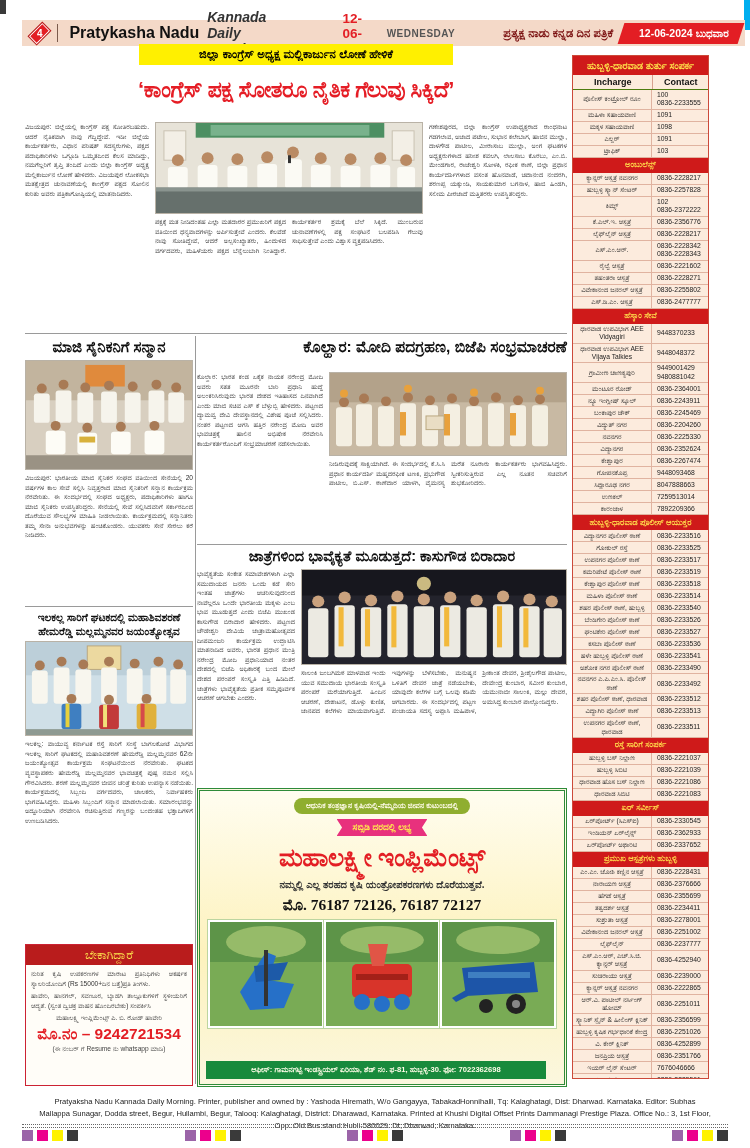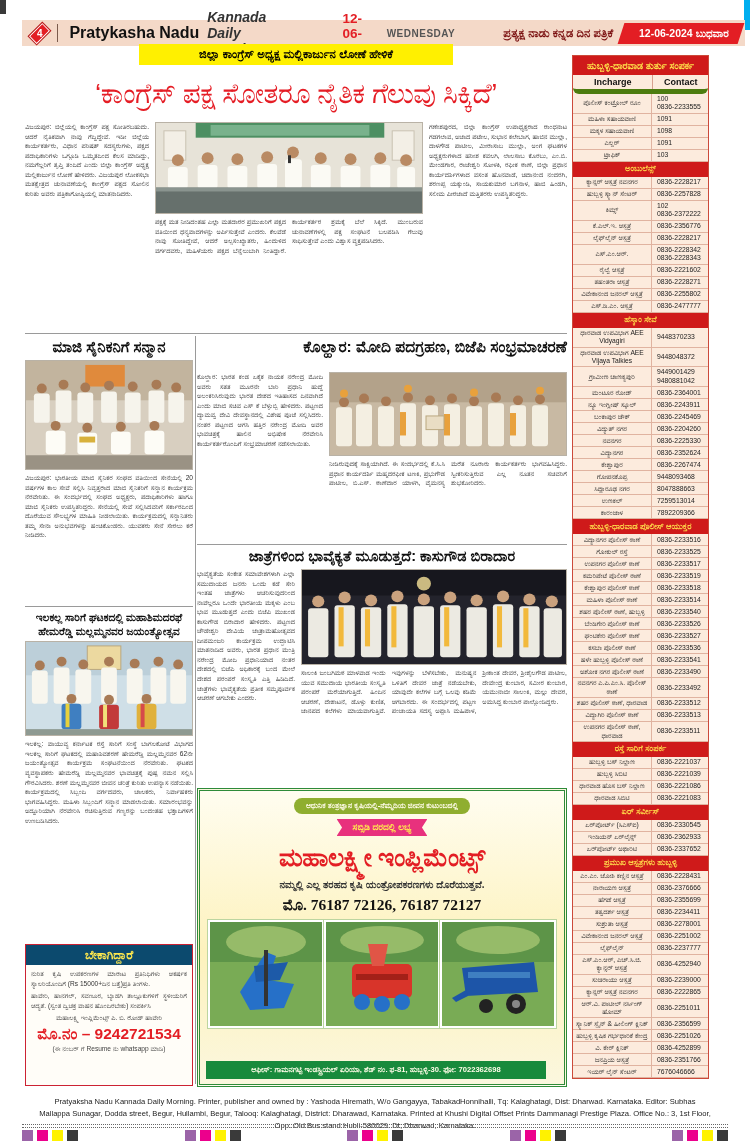--- a/index.html
+++ b/index.html
@@ -22,21 +22,21 @@
   .mh-day{color:#555;font-size:10px;font-weight:bold;letter-spacing:.5px;}
   .mh-kn{color:#7c1313;font-weight:bold;font-size:11.5px;margin-left:40px;white-space:nowrap;}
   .ribbon{background:#e31e24;color:#fff;font-weight:bold;font-size:10.5px;
           padding:4px 12px 4px 18px;margin-left:auto;transform:skewX(-18deg);white-space:nowrap;}
   .ribbon>span{display:inline-block;transform:skewX(18deg);}
   
   .kicker-wrap{left:25px;top:44px;width:542px;text-align:center;}
   .kicker{display:inline-block;background:#fff000;color:#000;font-weight:bold;
           font-size:11.5px;padding:4px 60px;white-space:nowrap;}
   .headline{left:25px;top:76px;width:542px;text-align:center;color:#e51d25;
-            font-weight:normal;font-size:28px;line-height:1.25;letter-spacing:-.5px;}
+            font-weight:bold;font-size:22px;line-height:1.25;letter-spacing:-.5px;}
   
   .btxt{font-size:6.6px;line-height:1.45;text-align:justify;color:#2c2c2c;}
   .a-head{font-weight:bold;color:#101010;}
   .photo{display:block;width:100%;border:1px solid #b9b2a6;box-sizing:border-box;background:#ddd;}
   .hline{background:#9a9a9a;height:1px;}
   .vline{background:#9a9a9a;width:1px;}
   
   .lead-wrap{left:25px;top:122px;width:542px;height:208px;display:flex;gap:6px;}
   .lead-c1{width:124px;}
   .lead-mid{width:268px;display:flex;flex-direction:column;gap:3px;}
@@ -56,21 +56,21 @@
   .jatre .jbody{display:flex;gap:6px;}
   .jatre .jc1{width:98px;height:196px;overflow:hidden;}
   .jatre .jright{flex:1;}
   .jatre .cols3{column-count:3;column-gap:6px;height:94px;overflow:hidden;margin-top:3px;}
   .ilkal{left:25px;top:610px;width:168px;}
   .ilkal h2{font-size:10.5px;margin:0 0 3px;text-align:center;line-height:1.35;}
   .ilkal .ibody{height:186px;overflow:hidden;margin-top:3px;}
   
   .wanted{left:25px;top:944px;width:168px;height:142px;border:1px solid #c23;
           box-sizing:border-box;background:#fffdf8;}
-  .wanted .w-head{background:#0c4a6e;color:#ffe94e;font-weight:bold;font-size:12px;
+  .wanted .w-head{background:#b91c1c;color:#ffe94e;font-weight:normal;font-size:12px;
                   text-align:center;padding:3px 0;}
   .wanted .w-body{font-size:6.6px;line-height:1.5;padding:4px 5px 0;text-align:justify;color:#333;}
   .wanted .w-phone{color:#e31e24;font-weight:bold;font-size:15.5px;text-align:center;margin-top:3px;}
   .wanted .w-note{font-size:6.6px;text-align:center;color:#444;margin-top:2px;}
   
   .mainad{left:197px;top:788px;width:370px;height:299px;border:3px double #2e8b3a;
           box-sizing:border-box;background:linear-gradient(#fffdf0,#fdf2bd 55%,#fbf7de);
           text-align:center;overflow:hidden;}
   .ad-pill{display:inline-block;background:#8fae2f;color:#fffbe8;font-weight:bold;
            font-size:7.5px;border-radius:8px;padding:3px 12px;margin-top:7px;}
@@ -82,21 +82,21 @@
   .ad-phone{font-size:15.5px;color:#111;font-weight:bold;margin-top:5px;font-family:"Liberation Serif",serif;}
   .ad-imgs{display:flex;justify-content:space-between;padding:6px 8px 0;}
   .ad-imgs .eq{width:112px;height:104px;border:2px solid #fff;outline:1px solid #bcd5a0;}
   .ad-addr{position:absolute;left:6px;right:18px;bottom:5px;background:#188a3c;color:#fffde8;
            font-size:7.6px;font-weight:bold;padding:4px 2px;}
   
   .sidebar{left:572px;top:55px;width:137px;height:1024px;background:#fcebdd;
            border:1px solid #cc4a3a;box-sizing:border-box;overflow:hidden;}
   .sb-title{background:#cf1a1a;color:#ffe24a;font-weight:bold;font-size:9.5px;
             text-align:center;padding:3.5px 0;}
-  .sb-cols{display:flex;font-weight:bold;font-size:9px;color:#111;border-bottom:5px solid #4d7c0f;border-radius:6px;}
+  .sb-cols{display:flex;font-weight:bold;font-size:9px;color:#111;border-bottom:1px solid #4d7c0f;}
   .sb-cols div{padding:2px 0;text-align:center;}
   .sb-c1h{flex:1.45;border-right:1px solid #d7a08e;}
   .sb-c2h{flex:1;}
   .sec-head{background:#cf1a1a;color:#ffd84a;font-weight:bold;font-size:8.2px;
             text-align:center;padding:2.5px 0;}
   .trow{display:flex;border-bottom:1px solid #e0b3a0;align-items:center;min-height:11px;}
   .tc1{flex:1.45;font-size:6.7px;text-align:center;color:#222;border-right:1px solid #e0b3a0;
        padding:1px 2px;line-height:1.25;align-self:stretch;display:flex;align-items:center;justify-content:center;}
   .tc2{flex:1;font-size:6.8px;text-align:left;padding:1px 0 1px 5px;color:#222;white-space:pre-line;line-height:1.25;}
   
@@ -310,21 +310,21 @@
         <circle cx="120" cy="14" r="7" fill="#f7e49a" opacity=".8"></circle>
       </svg>
       <div class="cols3 btxt">ಸಾಲಂಕಿ ಜಂಬಗಿಮಠ ಮಾಳವಾಡ ಇಂದು ಯುವ ಸಮುದಾಯ ಭಾರತೀಯ ಸಂಸ್ಕೃತಿ ಪರಂಪರೆ ಮರೆಯಾಗುತ್ತಿದೆ. ಹಿಂದಿನ ಆಚರಣೆ, ದೇಶಾಟನೆ, ಡೊಳ್ಳು ಕುಣಿತ, ಜಾನಪದ ಕಲೆಗಳು ಮಾಯವಾಗುತ್ತಿವೆ. ಇವುಗಳನ್ನು ಬೆಳೆಸಬೇಕು, ಮನುಷ್ಯನ ಒಳಿತಿಗೆ ದೇವರ ಜಾತ್ರೆ ನಡೆಯಬೇಕು, ಯಾವುದೇ ಕಲೆಗಳ ಬಗ್ಗೆ ಒಲವು ಕಡಿಮೆ ಆಗಬಾರದು. ಈ ಸಂದರ್ಭದಲ್ಲಿ ಪಟ್ಟಣ ಪಂಚಾಯತಿ ಸದಸ್ಯ ಅಪ್ಪಾಸಿ ಮಹಿಪಾಳ, ಶ್ರೀಕಾಂತ ದೇವರ, ಶ್ರೀಶೈಲಗೌಡ ಪಾಟೀಲ, ದೇವೇಂದ್ರ ಕುಂಬಾರ, ಸಮೀರ ಕುಂಬಾರ, ಯಮುನಾಜೀ ಸಾಲಂಕಿ, ಮಲ್ಲು ದೇವರ, ಅಮಸಿದ್ದ ಕುಂಬಾರ ಪಾಲ್ಗೊಂಡಿದ್ದರು.</div>
     </div>
   </div>
 </section>
 
 <div class="abs hline" style="left:25px;top:606px;width:168px;"></div>
 
 <section class="abs ilkal">
-  <h2 class="a-head">ಇಲಕಲ್ಲ ಸಾರಿಗೆ ಘಟಕದಲ್ಲಿ ಮಹಾಶಿಮದರಫೆ ಹೇಮರೆಡ್ಡಿ ಮಲ್ಲಮ್ಮನವರ ಜಯಂತ್ಯೋತ್ಸವ</h2>
+  <h2 class="a-head">ಇಲಕಲ್ಲ ಸಾರಿಗೆ ಘಟಕದಲ್ಲಿ ಮಹಾಶಿವಶರಣೆ ಹೇಮರೆಡ್ಡಿ ಮಲ್ಲಮ್ಮನವರ ಜಯಂತ್ಯೋತ್ಸವ</h2>
   <svg class="photo" viewBox="0 0 168 95" height="95" preserveAspectRatio="none">
     <rect width="168" height="95" fill="#cfdfe7"></rect>
     <rect width="168" height="34" fill="#bccfd9"></rect>
     <rect x="62" y="4" width="34" height="24" fill="#ecd9a0" stroke="#b9a77f"></rect>
     <g fill="#a87a55">
       <circle cx="14" cy="24" r="5"></circle>
         <circle cx="36" cy="20" r="5"></circle>
         <circle cx="58" cy="23" r="5"></circle>
       <circle cx="84" cy="20" r="5"></circle>
         <circle cx="110" cy="22" r="5"></circle>

